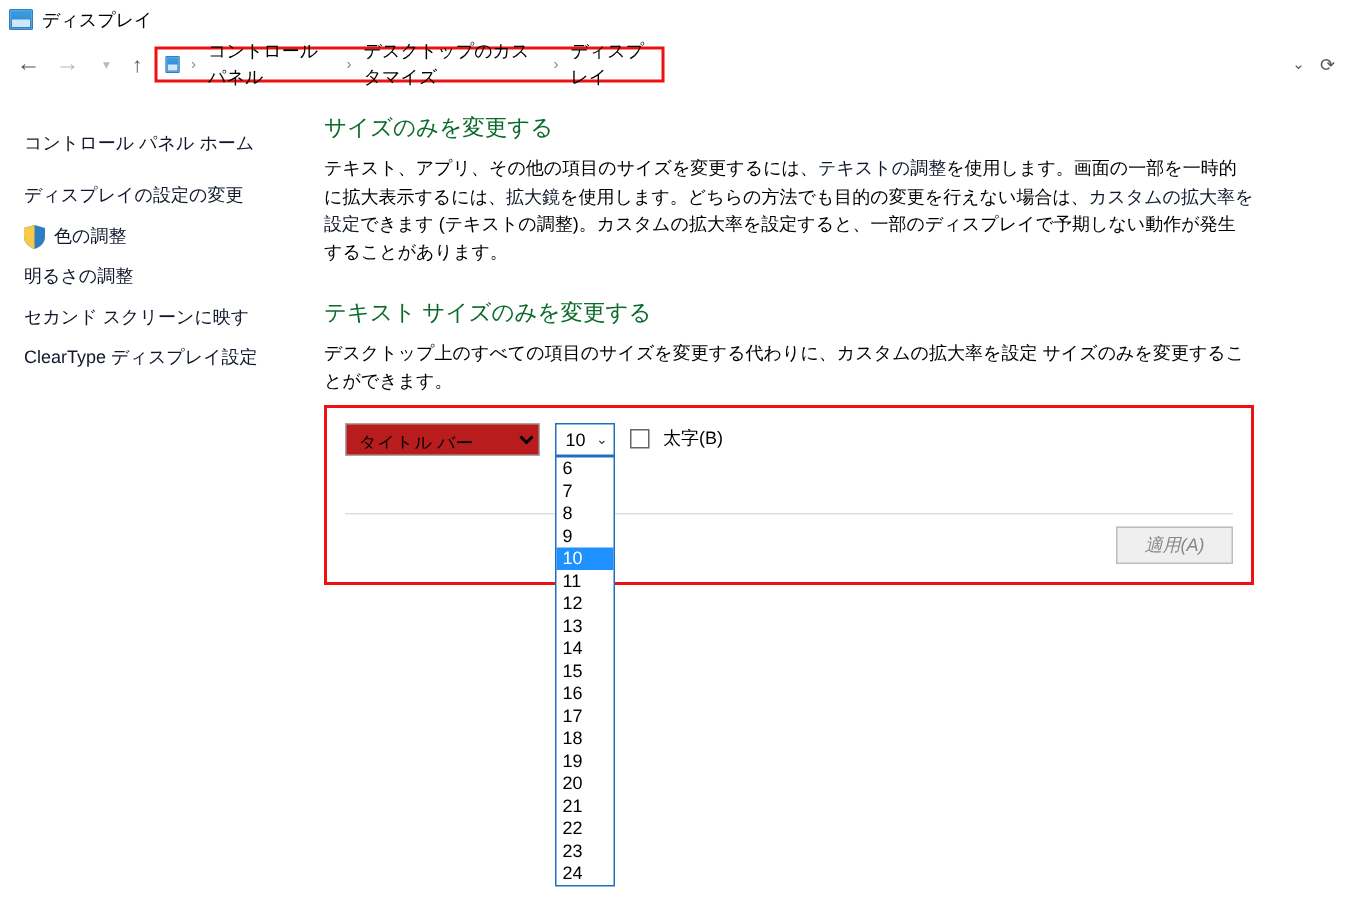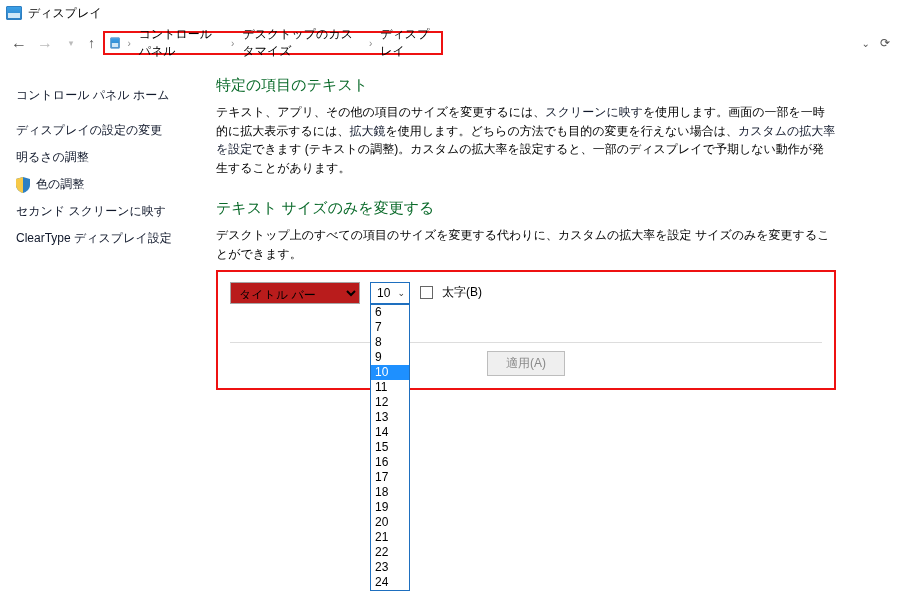--- a/index.html
+++ b/index.html
@@ -144,21 +144,21 @@
     color: #fff;
   }
   .chk { display:inline-flex; align-items:center; gap:9px; }
   .checkbox {
     width:13px; height:13px; border:1px solid #666; background:#fff;
   }
   .divider {
     border: none; border-top:1px solid #ddd;
     margin: 38px 0 8px 0;
   }
-  .apply-row { display:flex; justify-content:center; }
+  .apply-row { display:flex; justify-content:flex-end;font-style:italic; }
   button.apply {
     font: inherit;
     padding: 3px 18px;
     background: #efefef;
     border: 1px solid #bdbdbd;
     color: #888;
   }
 </style>
 </head>
 <body>
@@ -193,43 +193,43 @@
 <div class="content">
   <div class="sidebar">
     <div class="item">
       <a>コントロール パネル ホーム</a>
     </div>
     <div style="height:8px"></div>
     <div class="item">
       <a>ディスプレイの設定の変更</a>
     </div>
     <div class="item">
-      <a>明るさの調整</a>
-    </div>
-    <div class="item">
       <span class="shield">
         <svg viewBox="0 0 14 16">
             <path d="M7 0 L14 2 V8 C14 12 10.5 15 7 16 C3.5 15 0 12 0 8 V2 Z" fill="#2e7fc2"></path>
             <path d="M7 0 L7 16 C3.5 15 0 12 0 8 V2 Z" fill="#f7c948"></path>
           </svg>
       </span>
       <a>色の調整</a>
     </div>
     <div class="item">
+      <a>明るさの調整</a>
+    </div>
+    <div class="item">
       <a>セカンド スクリーンに映す</a>
     </div>
     <div class="item">
       <a>ClearType ディスプレイ設定</a>
     </div>
   </div>
 
   <div class="main">
-    <h2 class="section">特定の項目のテキスト</h2>
+    <h2 class="section">サイズのみを変更する</h2>
     <div class="para">
-      <span>テキスト、アプリ、その他の項目のサイズを変更するには、</span><a class="link">スクリーンに映す</a><span>を使用します。画面の一部を一時的に拡大表示するには、</span><a class="link">拡大鏡</a><span>を使用します。どちらの方法でも目的の変更を行えない場合は、</span><a class="link">カスタムの拡大率を設定</a><span>できます (テキストの調整)。カスタムの拡大率を設定すると、一部のディスプレイで予期しない動作が発生することがあります。</span>
+      <span>テキスト、アプリ、その他の項目のサイズを変更するには、</span><a class="link">テキストの調整</a><span>を使用します。画面の一部を一時的に拡大表示するには、</span><a class="link">拡大鏡</a><span>を使用します。どちらの方法でも目的の変更を行えない場合は、</span><a class="link">カスタムの拡大率を設定</a><span>できます (テキストの調整)。カスタムの拡大率を設定すると、一部のディスプレイで予期しない動作が発生することがあります。</span>
     </div>
 
     <h2 class="section">テキスト サイズのみを変更する</h2>
     <div class="para" style="margin-bottom:6px;">デスクトップ上のすべての項目のサイズを変更する代わりに、カスタムの拡大率を設定 サイズのみを変更することができます。</div>
 
     <div class="controls-box">
       <div class="row1">
         <select class="combo" style="width:130px;">
           <option>タイトル バー</option>
         </select>

